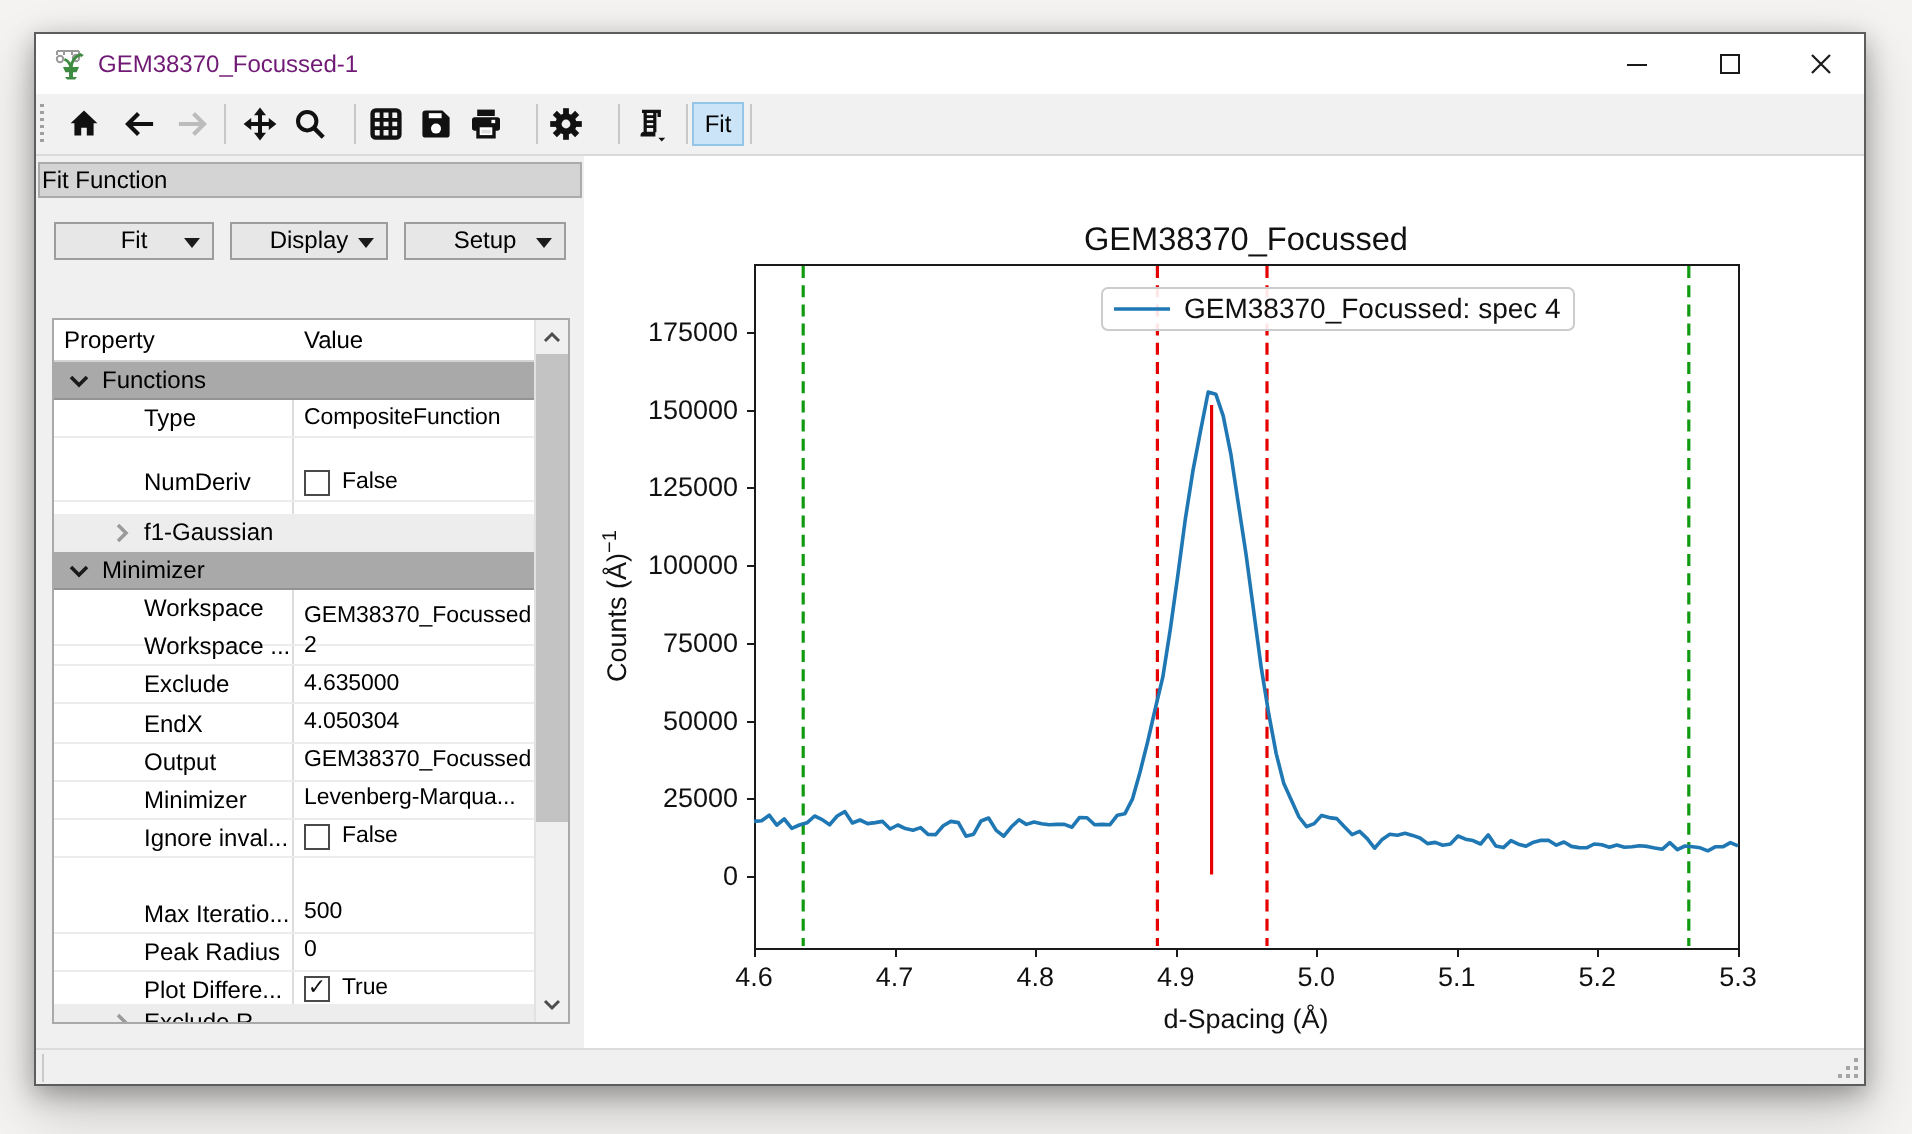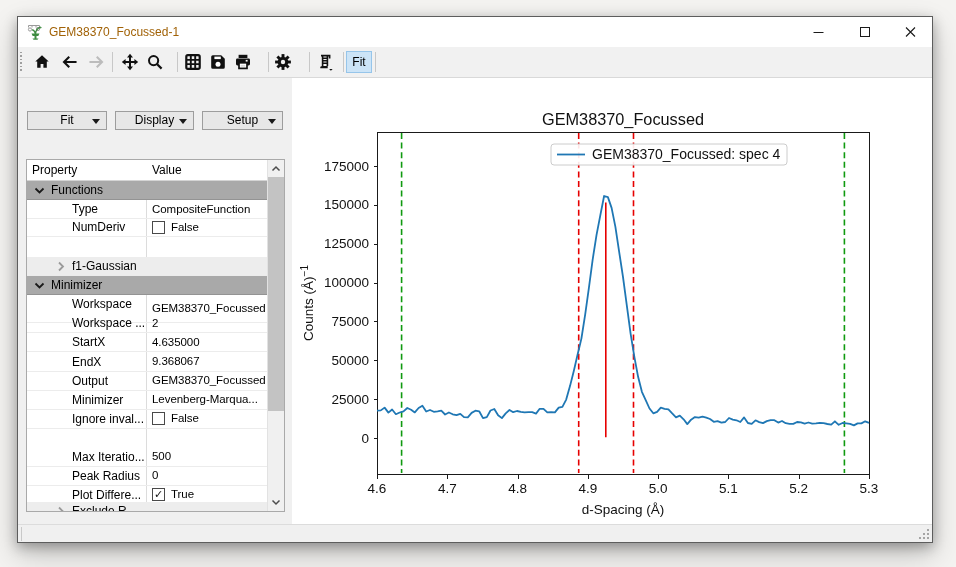--- a/index.html
+++ b/index.html
@@ -1,19 +1,19 @@
 <!DOCTYPE html>
 <html><head><meta charset="utf-8"><style>
 * { margin:0; padding:0; box-sizing:border-box; }
 html,body { width:956px; height:567px; background:#f4f3f1; font-family:"Liberation Sans", sans-serif; overflow:hidden; }
 #win { position:absolute; left:17px; top:16px; width:916px; height:527px; background:#f0f0f0;
   border:1px solid #5d5d5d; box-shadow:0 4px 12px rgba(0,0,0,0.30), 0 12px 28px rgba(0,0,0,0.20); }
 #titlebar { position:absolute; left:0; top:0; width:100%; height:30px; background:#ffffff; }
 #ticon { position:absolute; left:9px; top:6px; }
-#ttext { position:absolute; left:31px; top:0; line-height:30px; font-size:12px; color:#a16207; }
+#ttext { position:absolute; left:31px; top:0; line-height:30px; font-size:12px; color:#701a75; }
 .wbtn { position:absolute; top:0; width:45px; height:30px; }
 #toolbar { position:absolute; left:0; top:30px; width:100%; height:31px; background:#f1f1f1; border-bottom:1px solid #d9d9d9; }
 #thandle { position:absolute; left:2px; top:5px; width:2px; height:21px;
   background-image:repeating-linear-gradient(#9f9f9f 0 1.5px, transparent 1.5px 3.5px); }
 .tbi { position:absolute; top:6px; }
 .tsep { position:absolute; top:5px; width:1px; height:20px; background:#c8c8c8; }
 #fitbtn { position:absolute; left:328px; top:4px; width:26px; height:22px; background:#cce4f7;
   border:1px solid #96c5ea; font-size:12px; text-align:center; line-height:20px; color:#000; }
 #fithdr { position:absolute; left:1px; top:64px; width:272px; height:18px; background:#d4d4d4;
   border:1px solid #ababab; font-size:12px; color:#000; padding-left:1px; line-height:17px; }
@@ -130,40 +130,41 @@
         <path d="M13.2 15.9h3.4l-1.7 1.9z" fill="#111"></path>
       </svg>
     <div class="tsep" style="left:94px"></div>
       <div class="tsep" style="left:159px"></div>
       <div class="tsep" style="left:250px"></div>
       <div class="tsep" style="left:291px"></div>
       <div class="tsep" style="left:325px"></div>
       <div class="tsep" style="left:357px"></div>
     <div id="fitbtn">Fit</div>
   </div>
+  <div id="fithdr">Fit Function</div>
   <div class="ddbtn" style="left:9px;width:80px">Fit<span class="arr"></span></div>
   <div class="ddbtn" style="left:97px;width:79px">Display<span class="arr"></span></div>
   <div class="ddbtn" style="left:184px;width:81px">Setup<span class="arr"></span></div>
   <div id="table">
     <div id="colsep"></div>
     <div id="thead">
         <span class="pname" style="left:5px;line-height:21px">Property</span>
         <span class="pval" style="line-height:21px;font-size:12px">Value</span>
       </div>
     <div class="trow item" style="top:40.0px;height:19.1px">
         <span class="pname">Type</span>
         <span class="pval">CompositeFunction</span>
       </div>
       <div class="trow sect" style="top:21.0px;height:19.1px">
         <svg class="chev2" width="11" height="19">
           <path d="M1.5 7.5 5.5 11.5 9.5 7.5" fill="none" stroke="#1a1a1a" stroke-width="1.8"></path>
         </svg>
         <span class="pname s">Functions</span>
       </div>
-      <div class="trow item" style="top:58px;height:19.1px">
+      <div class="trow item" style="top:72px;height:19.1px">
         <span class="pname">NumDeriv</span>
         <span class="pval"><span class="cb"></span>False</span>
       </div>
       <div class="trow grp" style="top:97.2px;height:19.1px">
         <svg class="gchev2" width="8" height="19">
           <path d="M2 5.5 6 9.5 2 13.5" fill="none" stroke="#9a9a9a" stroke-width="1.8"></path>
         </svg>
         <span class="pname g">f1-Gaussian</span>
       </div>
       <div class="trow sect" style="top:116.2px;height:19.1px">
@@ -174,26 +175,26 @@
       </div>
       <div class="trow item" style="top:135.3px;height:28px">
         <span class="pname">Workspace</span>
         <span class="pval">GEM38370_Focussed</span>
       </div>
       <div class="trow item" style="top:154.3px;height:19.1px">
         <span class="pname">Workspace ...</span>
         <span class="pval">2</span>
       </div>
       <div class="trow item" style="top:173.4px;height:19.1px">
-        <span class="pname">StartX</span>
+        <span class="pname">Exclude</span>
         <span class="pval">4.635000</span>
       </div>
       <div class="trow item" style="top:192.5px;height:19.1px">
         <span class="pname">EndX</span>
-        <span class="pval">9.368067</span>
+        <span class="pval">4.050304</span>
       </div>
       <div class="trow item" style="top:211.5px;height:19.1px">
         <span class="pname">Output</span>
         <span class="pval">GEM38370_Focussed</span>
       </div>
       <div class="trow item" style="top:230.6px;height:19.1px">
         <span class="pname">Minimizer</span>
         <span class="pval">Levenberg-Marqua...</span>
       </div>
       <div class="trow item" style="top:249.6px;height:19.1px">

